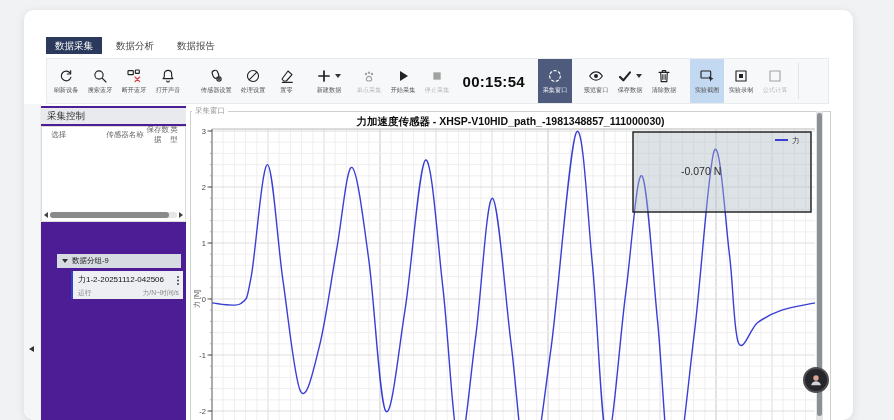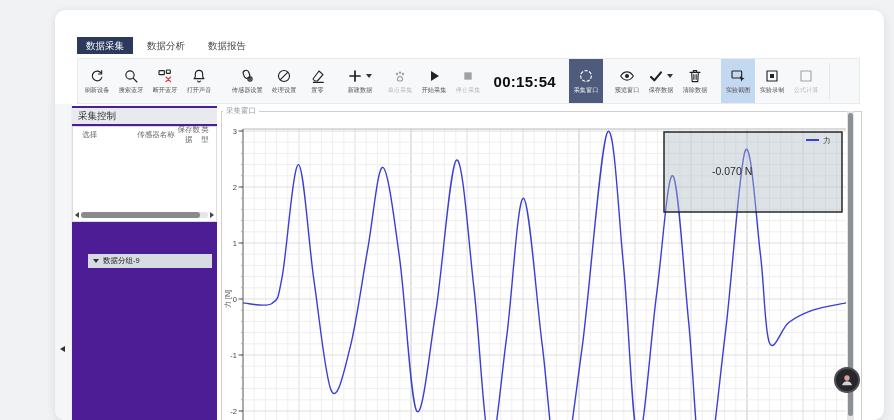--- a/index.html
+++ b/index.html
@@ -1,19 +1,19 @@
 <!DOCTYPE html>
 <html><head>
 <meta charset="utf-8">
 <style>
   * { box-sizing: border-box; margin: 0; padding: 0; }
   html,body { width: 894px; height: 420px; overflow: hidden; }
   body { background:#f1f2f4; font-family:"Liberation Sans", sans-serif; position:relative; }
 
-  .card { position:absolute; left:55px; top:10px; width:829px; height:410px;
+  .card { position:absolute; left:24px; top:10px; width:829px; height:410px;
           background:#fff; border-radius:10px; box-shadow:0 2px 10px rgba(0,0,0,.10); overflow:hidden;text-decoration:underline; }
 
   
   .tabs { position:absolute; left:22px; top:27px; height:17px; display:flex; gap:5px; }
   .tab { padding:0 9px; font-size:9.5px; line-height:17px; color:#444; white-space:nowrap; }
   .tab.active { background:#2b3a5c; color:#fff; }
 
   
   .toolbar { position:absolute; left:22px; top:48px; width:783px; height:46px;
              background:#f7f8f9; border:1px solid #e9eaeb; display:flex; align-items:stretch; padding:0 2px; }
@@ -300,25 +300,36 @@
         <span class="arr-r"></span>
       </div>
     </div>
 
 
     <div class="group-row">
       <span class="tri-down"></span>
       <span>数据分组-9</span>
     </div>
 
+    <div class="ditem">
+      <div class="ditem-l1">
+        <span>力1-2-20251112-042506</span>
+        <span class="kebab"></span>
+      </div>
+      <div class="ditem-l2">
+        <span>运行</span>
+        <span>力/N~时间/s</span>
+      </div>
+    </div>
   </div>
 
   <div class="chart-label">采集窗口</div>
 
   <div class="chart-box">
+    <div class="chart-title">力加速度传感器 - XHSP-V10HID_path_-1981348857_111000030)</div>
     <svg class="plot" width="641" height="309" viewBox="0 0 641 309">
       <g id="grid">
           <line x1="21" y1="17" x2="21" y2="309" class="gmajor"></line>
           <line x1="32.2" y1="17" x2="32.2" y2="309" class="gminor"></line>
           <line x1="43.4" y1="17" x2="43.4" y2="309" class="gminor"></line>
           <line x1="54.599999999999994" y1="17" x2="54.599999999999994" y2="309" class="gminor"></line>
           <line x1="65.8" y1="17" x2="65.8" y2="309" class="gminor"></line>
           <line x1="77" y1="17" x2="77" y2="309" class="gmajor"></line>
           <line x1="88.19999999999999" y1="17" x2="88.19999999999999" y2="309" class="gminor"></line>
           <line x1="99.39999999999999" y1="17" x2="99.39999999999999" y2="309" class="gminor"></line>

